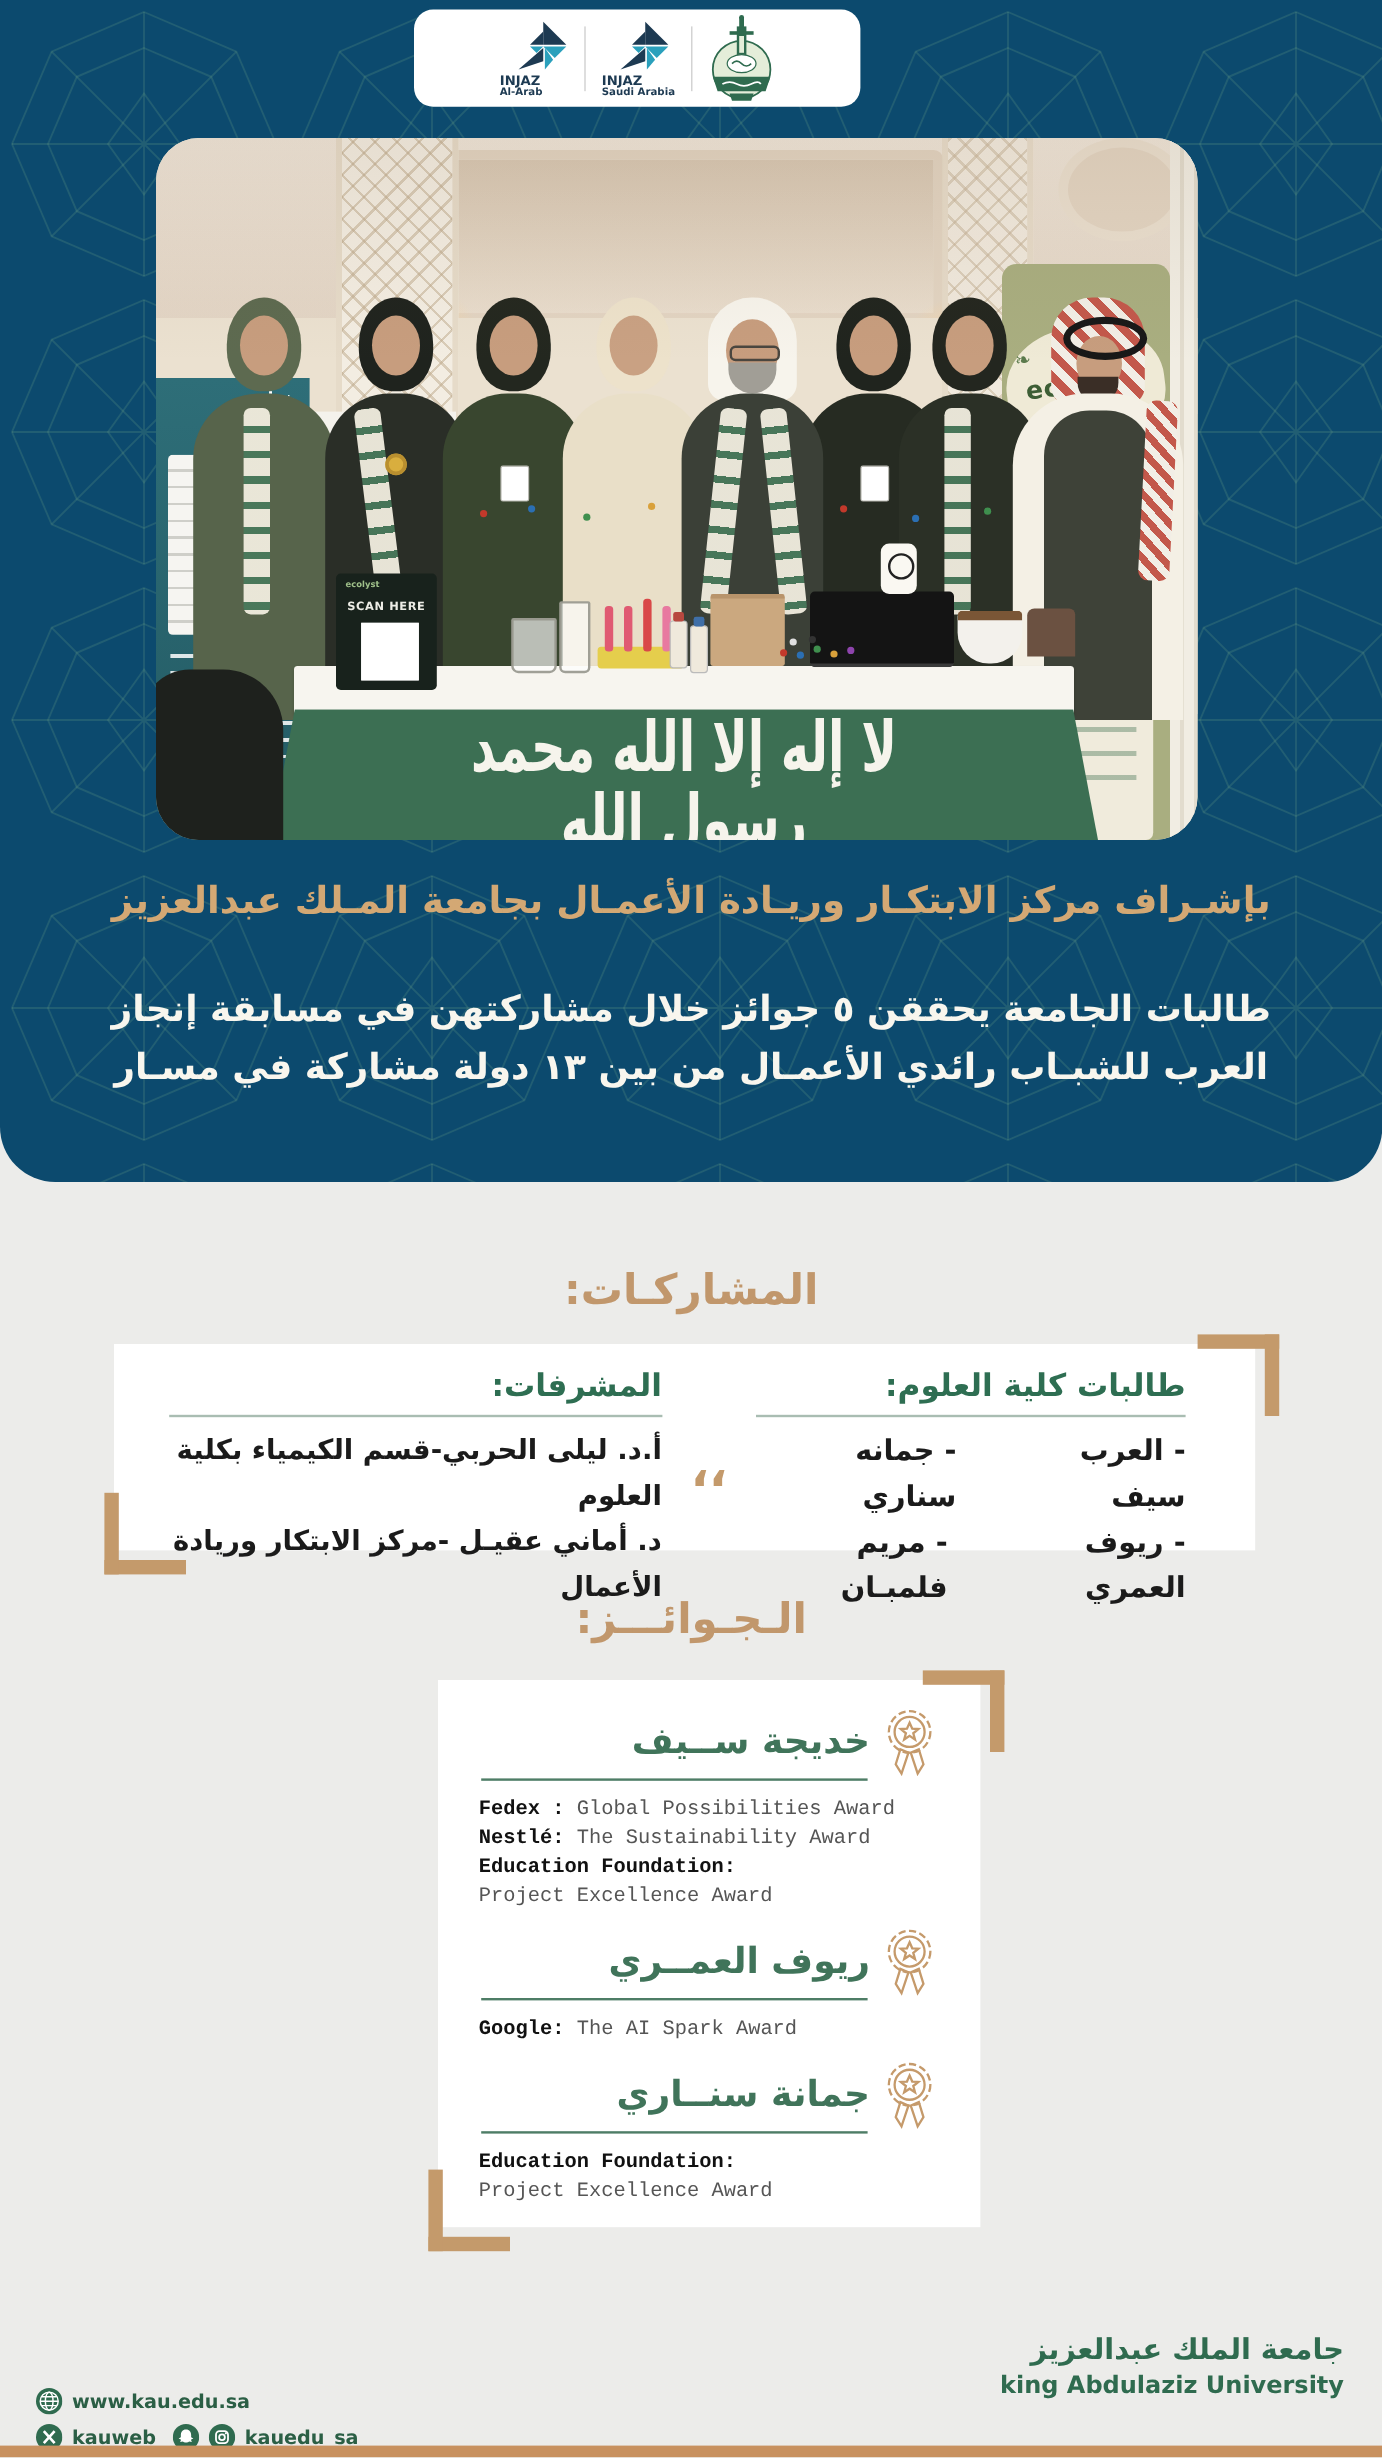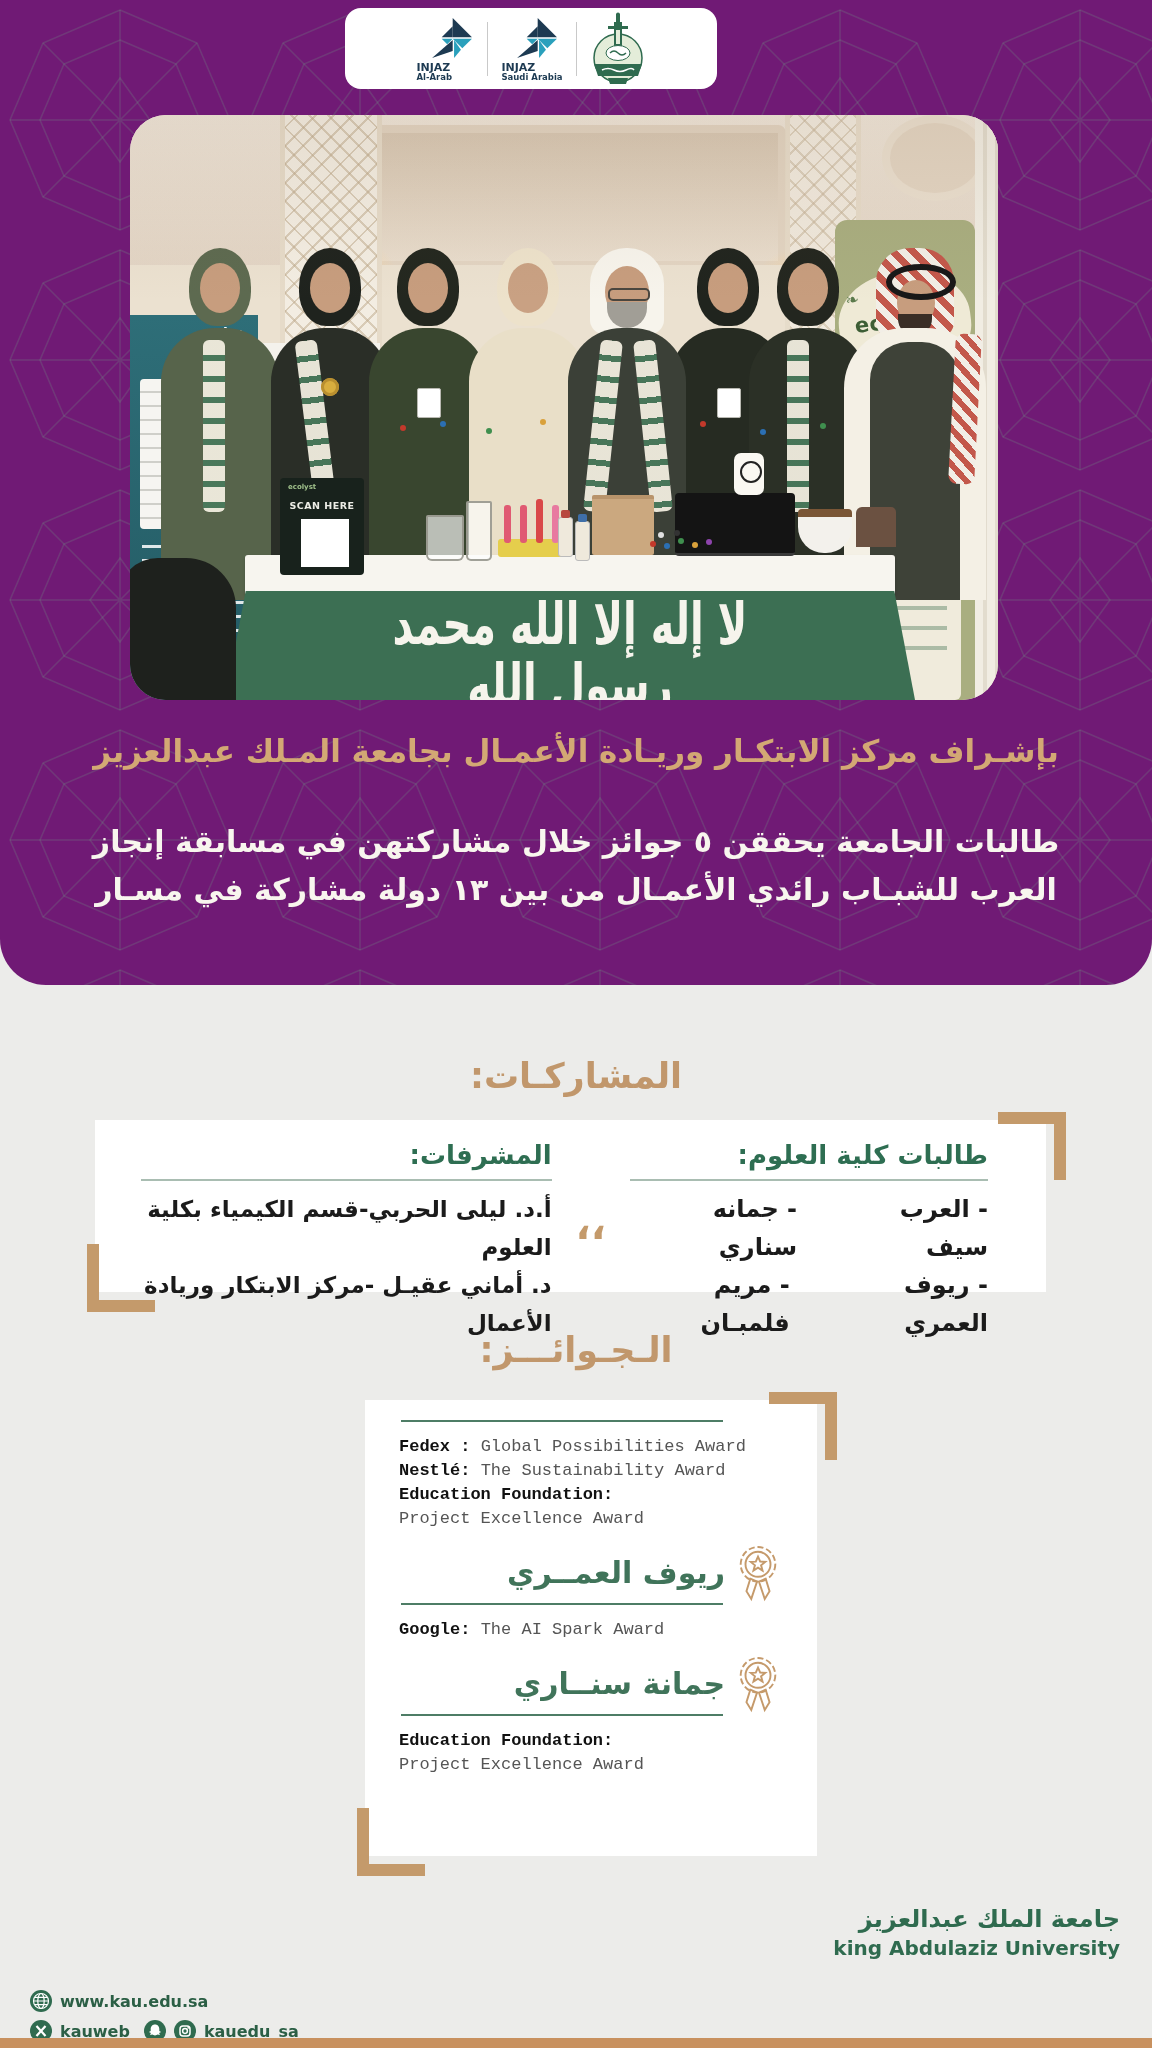--- a/index.html
+++ b/index.html
@@ -1,19 +1,19 @@
 <!DOCTYPE html>
 <html><head>
 <meta charset="utf-8">
 <style>
   html,body{margin:0;padding:0;background:#ECECEA;font-family:"DejaVu Sans",sans-serif;}
   #page{position:relative;width:1152px;height:2048px;background:#ECECEA;overflow:hidden;margin:0 auto;}
 
   
-  #hero{position:absolute;left:0;top:0;width:1152px;height:985px;background:#701a75;border-radius:0 0 46px 46px;overflow:hidden;}
+  #hero{position:absolute;left:0;top:0;width:1152px;height:985px;background:#0c4a6e;border-radius:0 0 46px 46px;overflow:hidden;}
   #hero-pattern{position:absolute;inset:0;}
 
   
   #logo-card{position:absolute;left:345px;top:8px;width:372px;height:81px;background:#fff;border-radius:16px;display:flex;align-items:center;justify-content:center;gap:13px;z-index:3;}
   .logo-group{display:flex;flex-direction:column;align-items:flex-start;}
   .logo-mark{margin-left:14px;}
   .logo-title{font-size:11px;font-weight:700;color:#1D3A52;line-height:11px;margin-top:2px;}
   .logo-sub{font-size:8.5px;font-weight:700;color:#1D3A52;line-height:9px;}
   .logo-divider{width:1px;height:54px;background:#C9C9C9;}
 
@@ -133,21 +133,21 @@
   .award-rule{border-bottom:2px solid #4E7D66;margin:0 60px 13px 2px;}
   .award-line{font-size:17px;color:#555;direction:ltr;text-align:left;line-height:24px;font-family:Liberation Mono, monospace;}
   .award-line b{color:#111;}
   .award-line.stacked b{display:block;}
   .award-block{margin-bottom:10px;}
 
   
   #footer-left{position:absolute;left:30px;top:1988px;}
   .frow{display:flex;align-items:center;gap:8px;height:26px;margin-bottom:4px;}
   .fl-text{font-size:16px;font-weight:700;color:#2B5F45;}
-  #footer-right{position:absolute;right:32px;top:1905px;text-align:right;color:#2F6B4F;}
+  #footer-right{position:absolute;right:32px;top:1944px;text-align:right;color:#2F6B4F;}
   .uni-ar{font-size:24px;direction:rtl;font-weight:700;}
   .uni-en{font-size:20px;font-weight:700;margin-top:3px;}
   #bottom-bar{position:absolute;left:0;top:2038px;width:100%;height:10px;background:#C8915F;}
 </style>
 </head>
 <body>
 
 <div id="page">
 
   <div id="hero">
@@ -399,20 +399,32 @@
   </div>
   <div class="bracket br-bl" style="left:87px;top:1244px;"></div>
 
   <div class="section-title" id="title-awards">الـجـوائـــز:</div>
 
   <div class="bracket br-tr" style="left:769px;top:1392px;"></div>
   <div class="card" id="awards-card">
     <div class="acard-inner">
 
       <div class="award-block">
+        <div class="award-head">
+          <svg width="50" height="62" viewBox="0 0 52 64">
+            <g fill="none" stroke="#C59A6B" stroke-width="2">
+              <circle cx="26" cy="24" r="18" stroke-dasharray="6.3 3"></circle>
+              <circle cx="26" cy="24" r="13"></circle>
+              <polygon points="26,16 28.3,21.2 33.6,21.5 29.2,25.1 30.7,30.5 26,27.4 21.3,30.5 22.8,25.1 18.4,21.5 23.7,21.2"></polygon>
+              <polygon points="18,39 25,42 19,60 14,52"></polygon>
+              <polygon points="34,39 27,42 33,60 38,52"></polygon>
+            </g>
+          </svg>
+          <div class="award-name">خديجة ســيف</div>
+        </div>
         <div class="award-rule"></div>
         <div class="award-line"><b>Fedex :</b> <span>Global Possibilities Award</span></div>
         <div class="award-line"><b>Nestlé:</b> <span>The Sustainability Award</span></div>
         <div class="award-line stacked"><b>Education Foundation:</b> <span>Project Excellence Award</span></div>
       </div>
 
       <div class="award-block">
         <div class="award-head">
           <svg width="50" height="62" viewBox="0 0 52 64">
             <g fill="none" stroke="#C59A6B" stroke-width="2">

